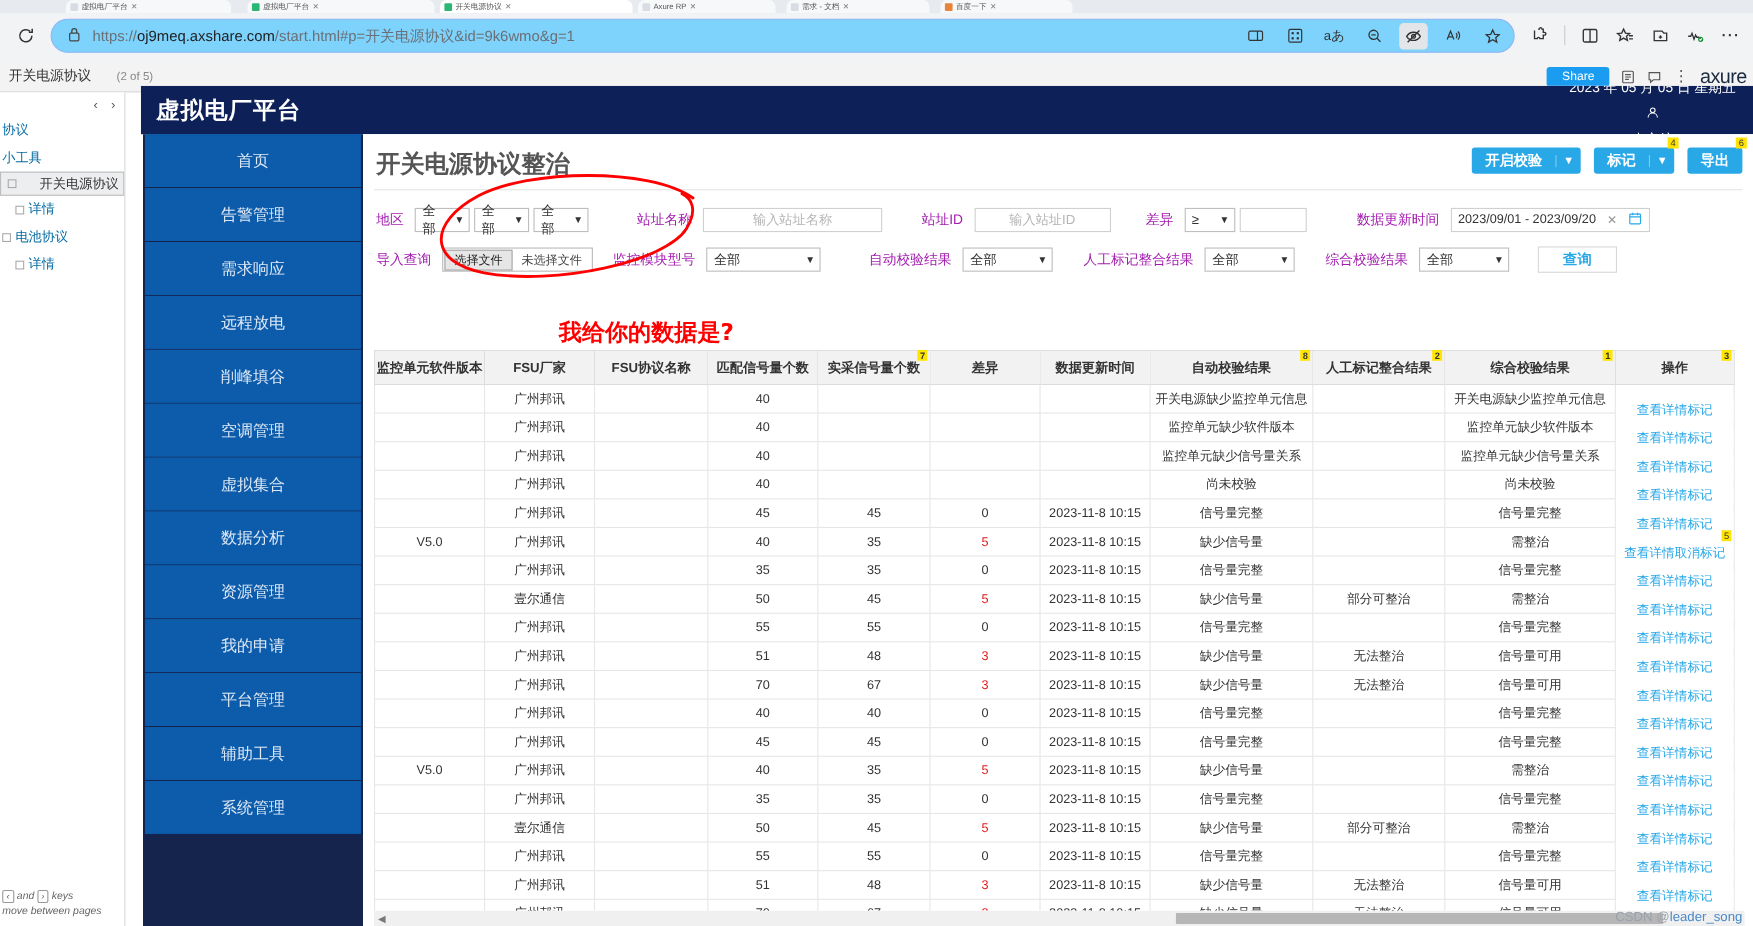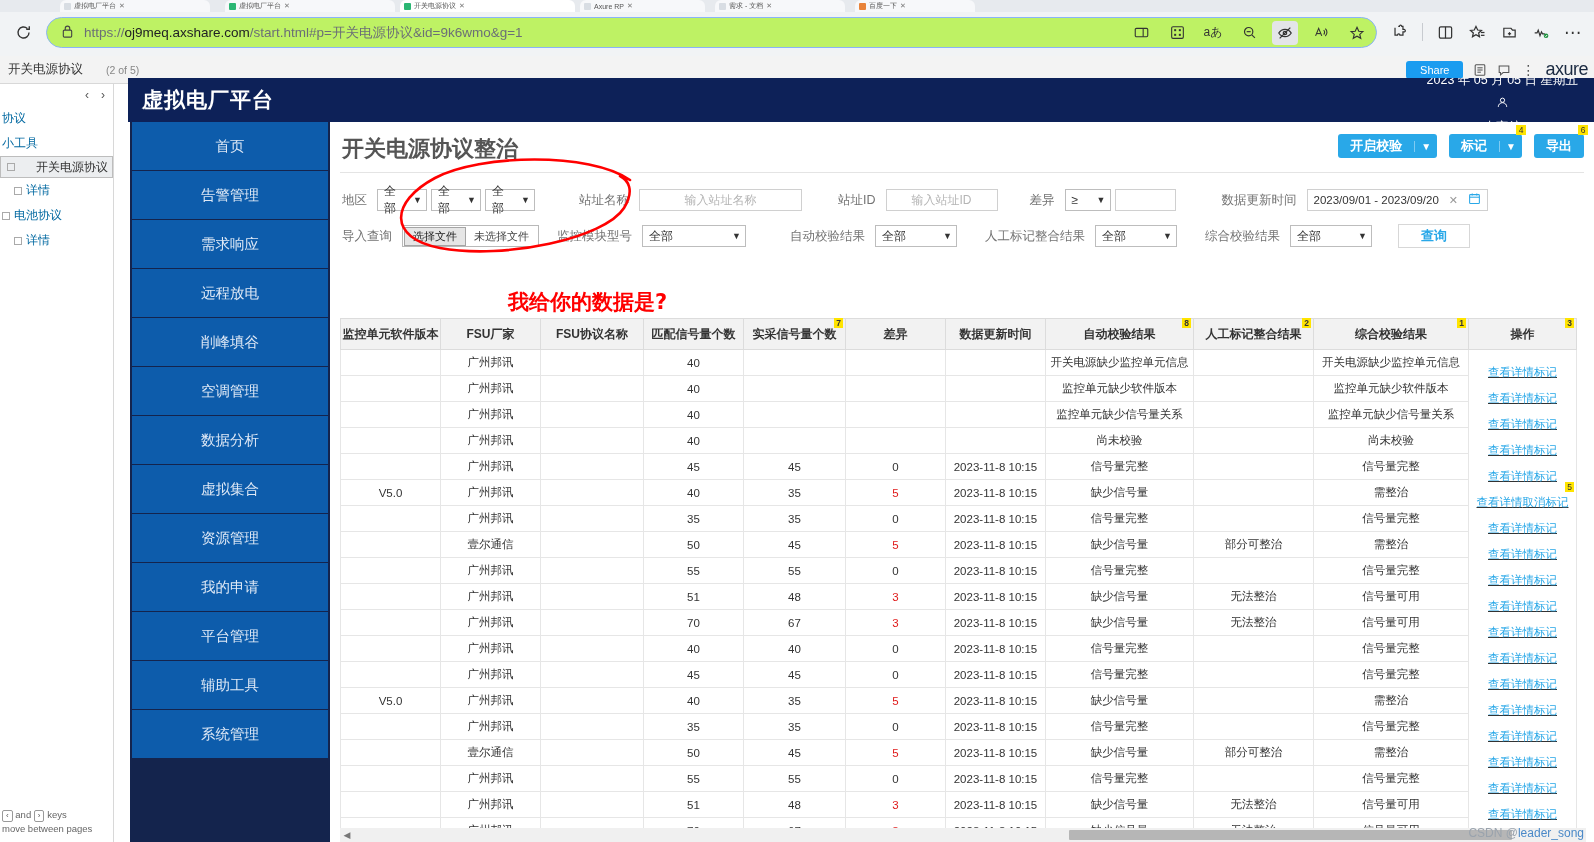--- a/index.html
+++ b/index.html
@@ -16,21 +16,21 @@
   #tabstrip { position:absolute; left:0; top:0; width:1594px; height:12px; background:#e7eaee; overflow:hidden; }
   .tab-stub { position:absolute; top:0; height:12px; border-radius:6px 6px 0 0; background:#f7f8fa; display:flex; align-items:center; padding:0 4px; gap:3px; }
   .tab-stub.active { background:#fff; }
   .tab-favicon { width:7px; height:7px; border-radius:1px; flex:0 0 auto; }
   .tab-title { font-size:7px; color:#555; white-space:nowrap; overflow:hidden; text-overflow:clip; }
   .tab-x { font-size:7px; color:#777; }
 
   #nav-row { position:absolute; left:0; top:12px; width:1594px; height:40px; display:flex; align-items:center; }
   #reload-btn { width:34px; height:30px; margin-left:6px; display:flex; align-items:center; justify-content:center; border-radius:4px; cursor:pointer; }
   #omnibox {
-    flex:1 1 auto; height:31px; margin:1px 8px 0 6px; background:#bef264;
+    flex:1 1 auto; height:31px; margin:1px 8px 0 6px; background:#7dd3fc;
     border:1px solid #8ab4f8; border-radius:16px; display:flex; align-items:center;
     padding:0 6px 0 14px; gap:10px;
   }
   #url-text { flex:1 1 auto; font-size:13.5px; color:#202124; white-space:nowrap; overflow:hidden; }
   #url-text .dim { color:#6b6f76; }
   .omni-icon { width:26px; height:24px; display:flex; align-items:center; justify-content:center; border-radius:4px; cursor:pointer; flex:0 0 auto; }
   .omni-icon.on { background:#e3e5e8; }
   #browser-right { display:flex; align-items:center; gap:2px; padding-right:6px; }
   .br-icon { width:30px; height:28px; display:flex; align-items:center; justify-content:center; border-radius:4px; cursor:pointer; }
   .vdiv { width:1px; height:18px; background:#c8cbd0; margin:0 5px; }
@@ -45,21 +45,21 @@
   #axure-logo { font-size:18px; color:#1b2a41; letter-spacing:-.5px; }
 
   
   #sitemap { position:absolute; left:0; top:84px; width:114px; height:758px; background:#fff; border-right:1px solid #d8d8d8; overflow:hidden; }
   #sitemap-arrows { height:22px; display:flex; align-items:center; justify-content:flex-end; gap:12px; padding-right:8px; color:#555; font-size:12px; }
   .sm-row { height:25px; display:flex; align-items:center; font-size:12px; color:#0369a1; padding-left:2px; white-space:nowrap; }
   .sm-row.sel { background:#eceef0; }
   .sm-sq { display:inline-block; width:8px; height:8px; border:1px solid #aaa; margin-right:4px; flex:0 0 auto; }
   .sm-ind1 { padding-left:2px; }
   .sm-ind2 { padding-left:14px; }
-  #sitemap-foot { position:absolute; left:0; bottom:6px; width:126px; font-size:9.5px; color:#666; line-height:14px; padding-left:2px; }
+  #sitemap-foot { position:absolute; left:0; bottom:6px; width:126px; font-size:9.5px; color:#666; line-height:14px; padding-left:2px;font-style:italic; }
   .keycap { display:inline-block; border:1px solid #999; border-radius:2px; padding:0 3px; font-size:8px; line-height:10px; color:#555; }
 
   
   #app { position:absolute; left:128px; top:78px; width:1466px; height:764px; background:#fff; overflow:hidden; }
 
   #app-header { position:absolute; left:0; top:0; width:1466px; height:44px; background:#0d2158; display:flex; align-items:center; }
   #app-title { color:#fff; font-size:21px; font-weight:bold; margin-left:14px; letter-spacing:1px; }
   #app-header-right { margin-left:auto; display:flex; align-items:center; gap:7px; color:#fff; font-size:12.5px; padding-right:16px;flex-direction:column; }
 
   
@@ -78,21 +78,21 @@
              height:24px; display:flex; align-items:center; cursor:pointer; }
   .act-btn .lbl { padding:0 12px; }
   .act-btn .caret { border-left:1px solid #7fcbf2; padding:0 6px; font-size:10px; }
   .badge { position:absolute; top:-9px; right:-4px; background:#ffe400; color:#333; font-size:8.5px;
            line-height:10px; padding:0 2px; min-width:10px; text-align:center; }
 
   
   .filter-row { display:flex; align-items:center; padding-left:12px; gap:0; }
   #filters-1 { margin-top:12px; height:30px; }
   #filters-2 { margin-top:6px; height:30px; }
-  .fl-label { font-size:12.5px; color:#737373; white-space:nowrap; }
+  .fl-label { font-size:12.5px; color:#a21caf; white-space:nowrap; }
   .sel { border:1px solid #bdbdbd; background:#fff; height:22px; display:flex; align-items:center;
          justify-content:space-between; padding:0 4px 0 6px; font-size:12px; color:#333; cursor:pointer; }
   .sel .cv { font-size:9px; color:#333; margin-left:8px; }
   .txt-in { border:1px solid #d0d0d0; background:#fff; height:22px; display:flex; align-items:center;
             justify-content:center; font-size:12px; color:#b5b5b5; cursor:text; }
   .mini-gap { width:10px; }
 
   #date-box { border:1px solid #d0d0d0; height:22px; display:flex; align-items:center; gap:10px;
               padding:0 6px; font-size:11.5px; color:#333; cursor:pointer; }
   #date-box .clr { color:#999; font-size:11px; }
@@ -113,21 +113,21 @@
   #table-wrap { position:absolute; left:10px; top:196px; width:1246px; height:510px; overflow:hidden; }
   table { border-collapse:collapse; width:1236px; table-layout:fixed; }
   thead th { background:#f2f2f2; border:1px solid #dcdcdc; height:31px; font-size:12px; color:#333;
              font-weight:bold; position:relative; }
   thead th .hbadge { position:absolute; top:-1px; right:2px; background:#ffe400; color:#333;
                      font-size:8.5px; line-height:10px; padding:0 2px; }
   tbody td { border:1px solid #e6e6e6; height:26px; font-size:11.5px; color:#333; text-align:center; }
   td.red { color:#e01a1a; }
   td.ops { position:relative; }
   .op-links { position:absolute; left:0; right:0; top:13px; display:flex; align-items:flex-end;
-              justify-content:center; gap:0; background:#fff; padding:2px 0;text-decoration:underline; }
+              justify-content:center; gap:0; background:#fff; padding:2px 0; }
   .op-links a { color:#29a8e8; font-size:11.5px; text-decoration:none; cursor:pointer; }
   .op-badge { position:absolute; right:2px; top:2px; background:#ffe400; color:#333; font-size:8.5px;
               line-height:10px; padding:0 2px; }
 
   #hscroll { position:absolute; left:10px; top:706px; width:1246px; height:14px; background:#f0f0f0;
              display:flex; align-items:center; }
   #hs-left { width:14px; text-align:center; color:#777; font-size:9px; cursor:pointer; }
   #hs-track { flex:1 1 auto; height:10px; position:relative; }
   #hs-thumb { position:absolute; left:58%; width:36%; height:10px; background:#b6b6b6; border-radius:1px; cursor:pointer; }
 
@@ -369,24 +369,24 @@
       <div class="nav-item">
         <span>远程放电</span>
       </div>
       <div class="nav-item">
         <span>削峰填谷</span>
       </div>
       <div class="nav-item">
         <span>空调管理</span>
       </div>
       <div class="nav-item">
+        <span>虚拟集合</span>
+      </div>
+      <div class="nav-item">
         <span>数据分析</span>
-      </div>
-      <div class="nav-item">
-        <span>虚拟集合</span>
       </div>
       <div class="nav-item">
         <span>资源管理</span>
       </div>
       <div class="nav-item">
         <span>我的申请</span>
       </div>
       <div class="nav-item">
         <span>平台管理</span>
       </div>
@@ -442,21 +442,21 @@
         <span>全部</span>
           <span class="cv">▼</span>
       </div>
       <span style="width:44px"></span>
       <span class="fl-label">站址名称</span>
       <span class="mini-gap"></span>
       <div class="txt-in" style="width:163px">输入站址名称</div>
       <span style="width:36px"></span>
       <span class="fl-label">站址ID</span>
       <span class="mini-gap"></span>
-      <div class="txt-in" style="width:112px">输入站址ID</div>
+      <div class="txt-in" style="width:124px">输入站址ID</div>
       <span style="width:32px"></span>
       <span class="fl-label">差异</span>
       <span class="mini-gap"></span>
       <div class="sel" style="width:46px">
         <span>≥</span>
           <span class="cv">▼</span>
       </div>
       <span style="width:4px"></span>
       <div class="txt-in" style="width:61px"></div>
       <span style="width:46px"></span>

